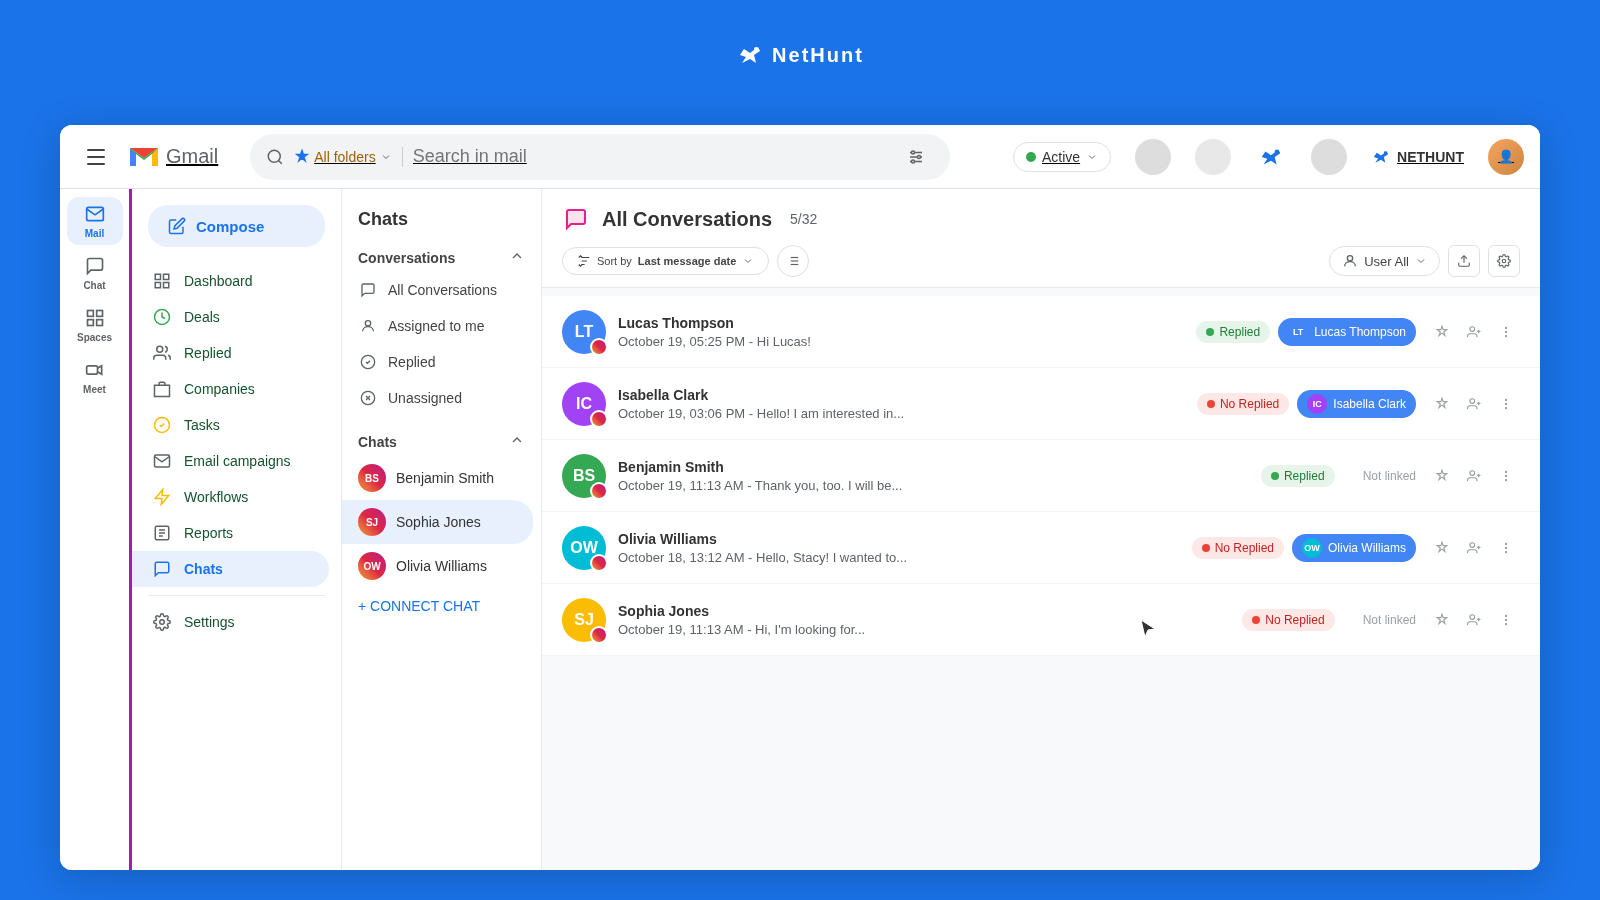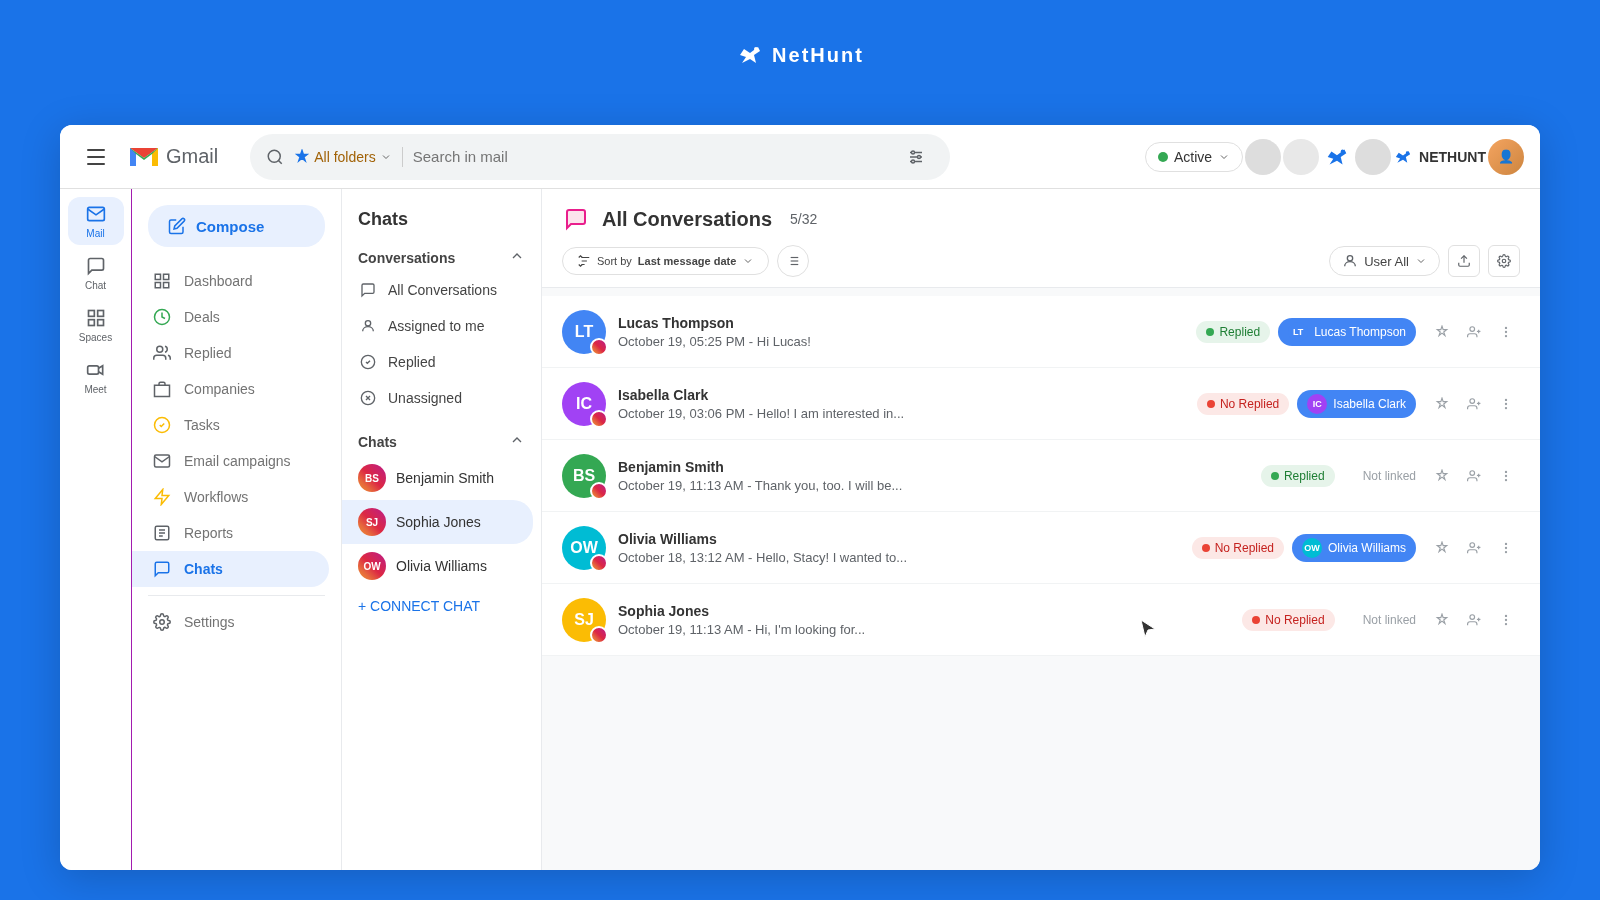--- a/index.html
+++ b/index.html
@@ -54,20 +54,21 @@
     
     .gmail-topbar {
       height: 64px;
       background: white;
       display: flex;
       align-items: center;
       padding: 0 16px;
       gap: 12px;
       border-bottom: 1px solid #e0e0e0;
       flex-shrink: 0;
+      text-decoration: underline;
     }
     .hamburger-btn {
       width: 40px;
       height: 40px;
       display: flex;
       align-items: center;
       justify-content: center;
       border-radius: 50%;
       cursor: pointer;
       border: none;
@@ -127,42 +128,42 @@
     }
     .search-divider {
       width: 1px;
       height: 20px;
       background: #ccc;
     }
     .search-input-field {
       flex: 1;
       border: none;
       background: none;
-      font-size: 15px;
+      font-size: 18px;
       color: #a16207;
       outline: none;
     }
     .filter-icon-btn {
       width: 36px;
       height: 36px;
       display: flex;
       align-items: center;
       justify-content: center;
       border-radius: 50%;
       cursor: pointer;
       border: none;
       background: none;
       color: #5f6368;
     }
 
     
     .topbar-right {
       display: flex;
       align-items: center;
-      gap: 2px;
+      gap: 24px;
       margin-left: auto;
     }
     .active-status-btn {
       display: flex;
       align-items: center;
       gap: 6px;
       background: white;
       border: 1px solid #e0e0e0;
       border-radius: 20px;
       padding: 6px 12px;
@@ -207,27 +208,28 @@
     .main-content {
       display: flex;
       flex: 1;
       overflow: hidden;
     }
 
     
     .left-sidebar {
       width: 72px;
       background: white;
-      border-right: 1px solid #a21caf;
+      border-right: 3px solid #a21caf;
       display: flex;
       flex-direction: column;
       align-items: center;
       padding: 8px 0;
       flex-shrink: 0;
       gap: 4px;
+      font-weight: bold;
     }
     .sidebar-icon-item {
       width: 56px;
       display: flex;
       flex-direction: column;
       align-items: center;
       padding: 6px 4px;
       border-radius: 12px;
       cursor: pointer;
       gap: 3px;
@@ -274,21 +276,21 @@
     }
     .nav-item {
       display: flex;
       align-items: center;
       gap: 12px;
       padding: 8px 20px;
       cursor: pointer;
       border-radius: 0 20px 20px 0;
       margin-right: 12px;
       font-size: 14px;
-      color: #737373;
+      color: #14532d;
     }
     .nav-item.active { background: #e8f0fe; color: #1a73e8; font-weight: 600; }
     .nav-item-icon { width: 20px; height: 20px; display: flex; align-items: center; justify-content: center; }
     .nav-separator { height: 1px; background: #e8eaed; margin: 8px 16px; }
 
     
     .chats-panel {
       width: 200px;
       background: white;
       border-right: 1px solid #e8eaed;

